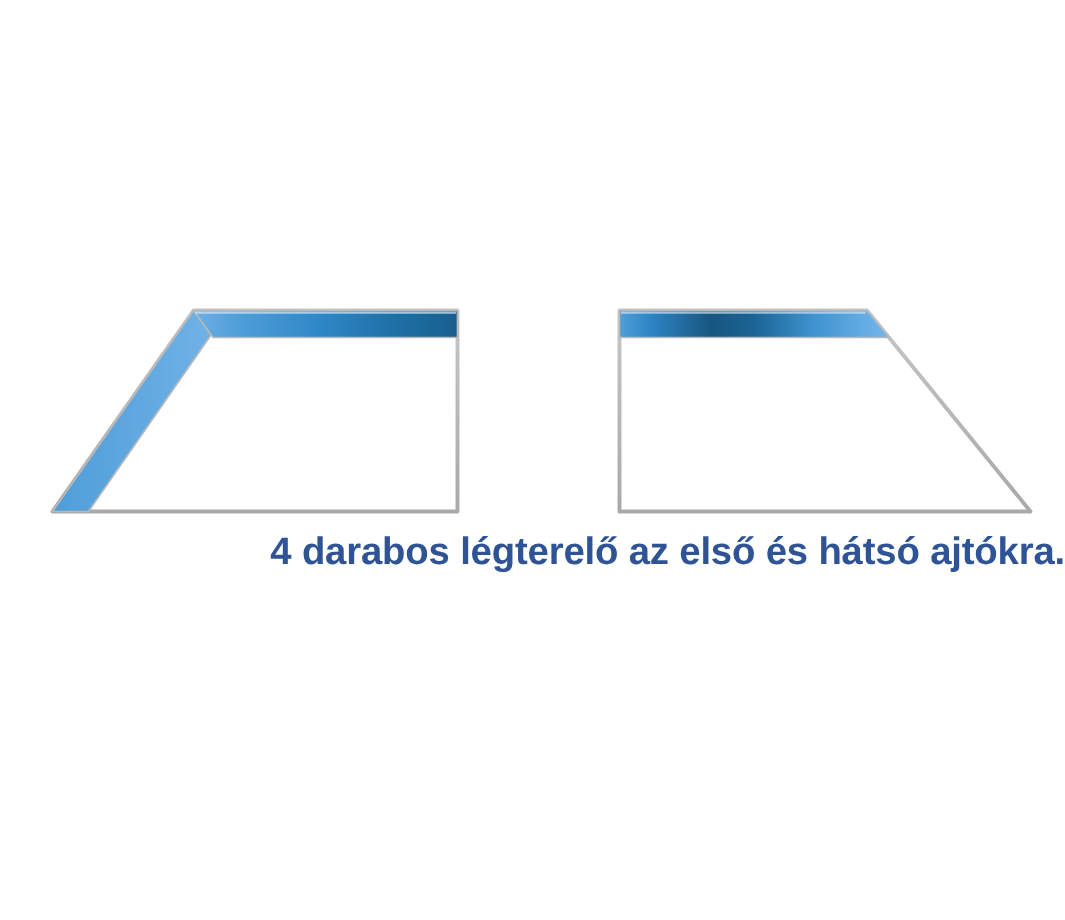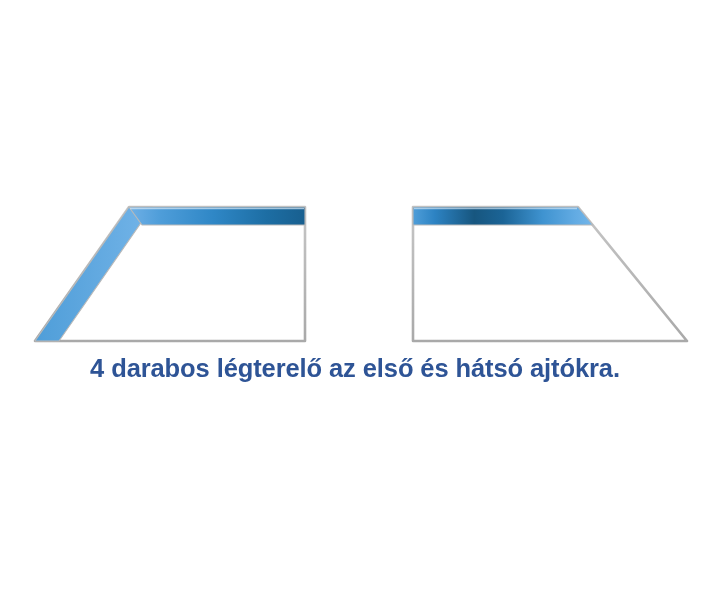--- a/index.html
+++ b/index.html
@@ -24,21 +24,21 @@
     left: 0;
     top: 0;
     width: 710px;
     height: 613px;
   }
   #caption {
     position: absolute;
     left: 0;
     top: 353px;
     width: 710px;
-    text-align: center;
+    text-align: right;
     font-size: 25.5px;
     font-weight: bold;
     color: #2e5496;
     letter-spacing: -0.1px;
     line-height: 1.2;
     white-space: nowrap;
   }
 </style>
 </head>
 <body>

